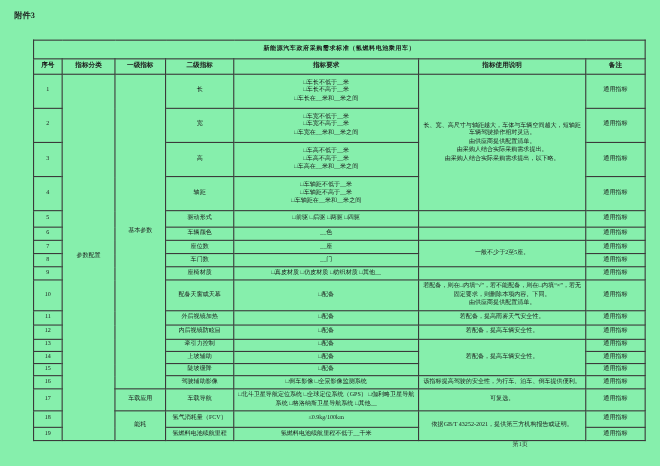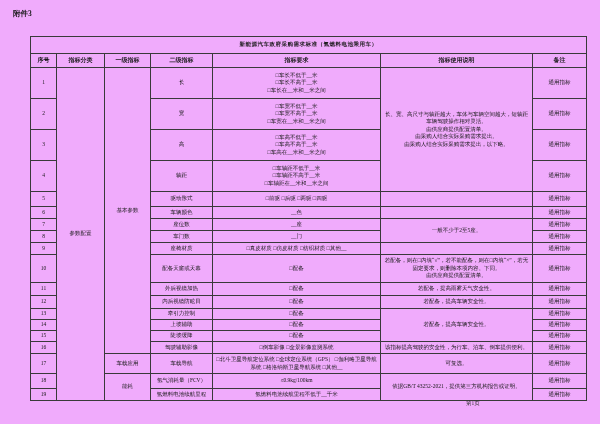--- a/index.html
+++ b/index.html
@@ -1,18 +1,18 @@
 <!DOCTYPE html>
 <html><head>
 <meta charset="utf-8">
 <style>
   html,body{margin:0;padding:0;}
   body{width:600px;height:424px;background:#ffffff;overflow:hidden;
        font-family:"Liberation Serif","DejaVu Serif",serif;color:#1a1a1a;}
-  .page{position:relative;width:600px;height:424px;background:#f0abfc;font-family:Liberation Serif, serif;}
+  .page{position:relative;width:600px;height:424px;background:#86efac;font-family:Liberation Serif, serif;}
   .attachment{position:absolute;left:13px;top:9px;font-size:7.5px;font-weight:bold;}
   table.doc{position:absolute;left:30px;top:36px;border-collapse:collapse;table-layout:fixed;
             width:556px;border:1.2px solid #222;}
   table.doc td{border:0.6px solid #3a3a3a;font-size:5.5px;line-height:1.35;
                padding:0 2px;text-align:center;vertical-align:middle;overflow:hidden;
                word-break:break-all;}
   td.title{font-size:9.5px;font-weight:bold;letter-spacing:0.5px;}
   tr.title-row{height:17px;}
   tr.head-row{height:14px;}
   tr.head-row td{font-weight:bold;font-size:6px;}

